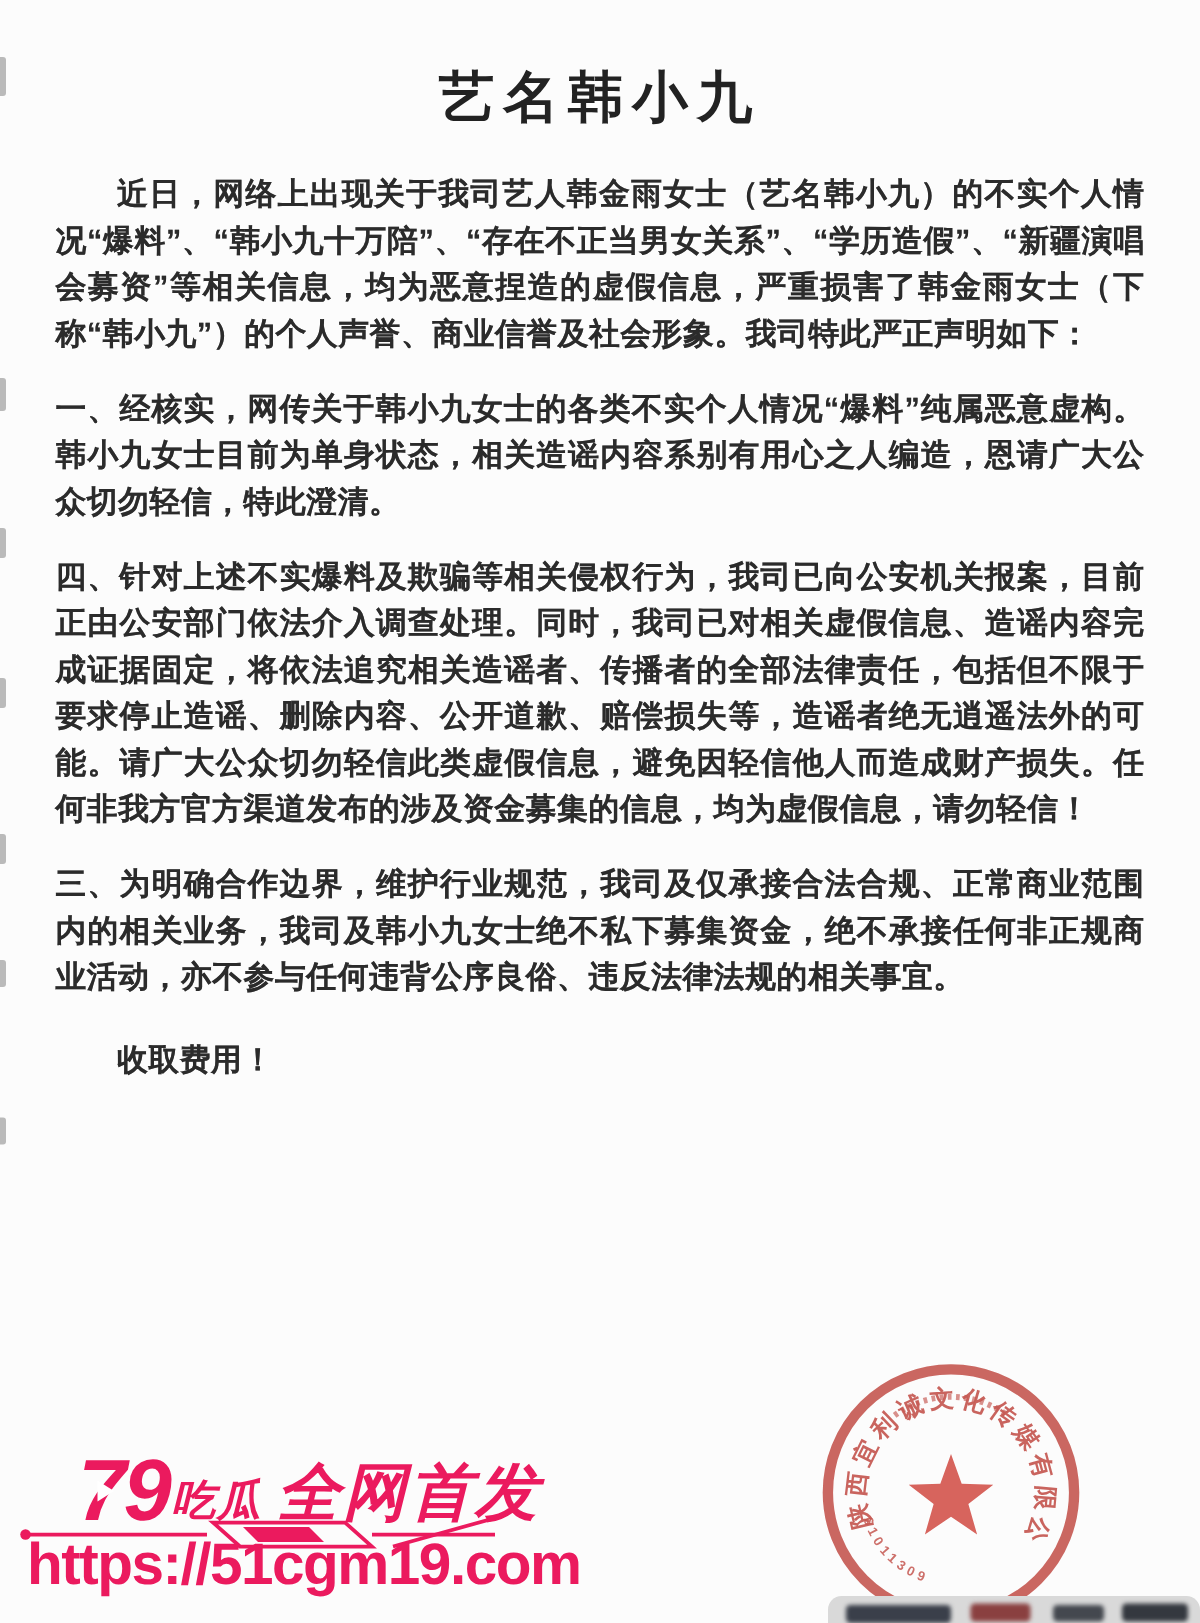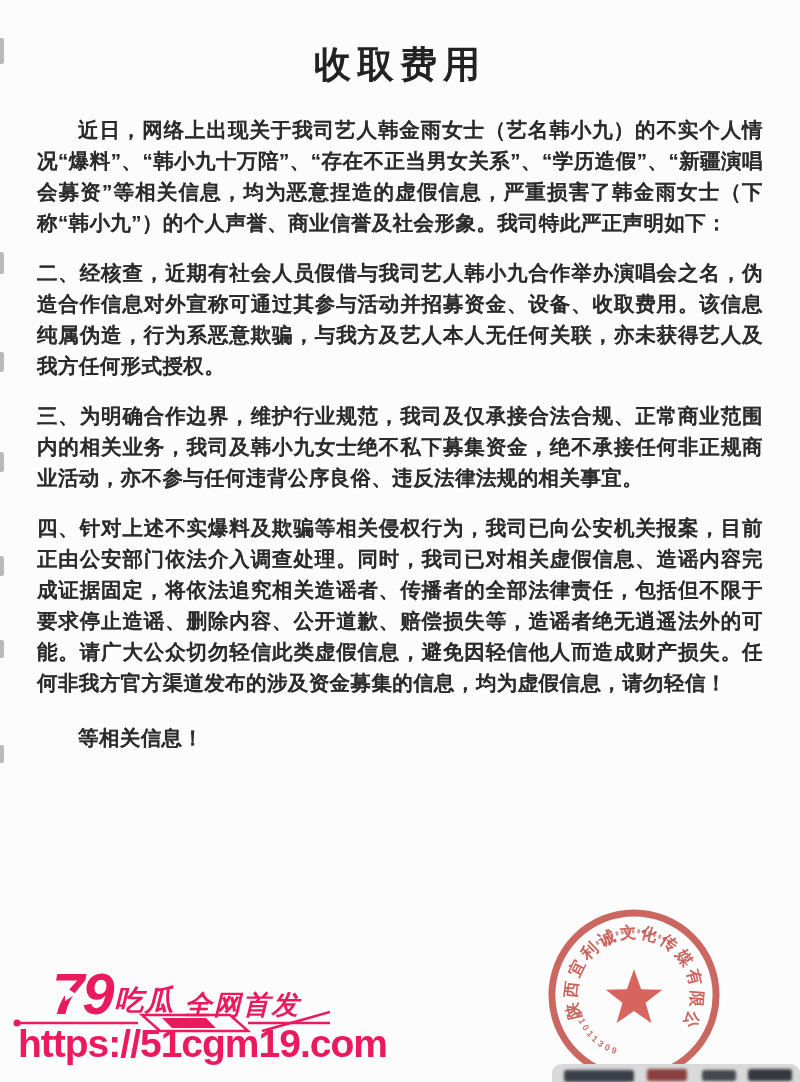--- a/index.html
+++ b/index.html
@@ -85,21 +85,21 @@
   }
   .wm-chiqua{
     font-size:29px;
     display:inline-block;
     vertical-align:bottom;
     margin-left:2px;
     padding-bottom:6px;
     letter-spacing:1px;
   }
   .wm-tagline{
-    font-size:27px;
+    font-size:42px;
     display:inline-block;
     vertical-align:bottom;
     margin-left:10px;
     padding-bottom:4px;
     letter-spacing:2px;
   }
   .wm-circuit{position:absolute;left:0;top:58px;}
   .wm-url{
     position:absolute;left:8px;top:70px;
     font-size:39px;
@@ -126,27 +126,27 @@
   .edge-mark{
     position:absolute;left:0;width:4px;background:#6a6a6a;opacity:.45;
     border-radius:0 2px 2px 0;
   }
 </style>
 </head>
 <body>
 
 <div class="page">
 
-  <h1 class="doc-title">收取费用</h1>
+  <h1 class="doc-title">艺名韩小九</h1>
 
   <p class="para indent">近日，网络上出现关于我司艺人韩金雨女士（艺名韩小九）的不实个人情况“爆料”、“韩小九十万陪”、“存在不正当男女关系”、“学历造假”、“新疆演唱会募资”等相关信息，均为恶意捏造的虚假信息，严重损害了韩金雨女士（下称“韩小九”）的个人声誉、商业信誉及社会形象。我司特此严正声明如下：</p>
-  <p class="para">二、经核查，近期有社会人员假借与我司艺人韩小九合作举办演唱会之名，伪造合作信息对外宣称可通过其参与活动并招募资金、设备、收取费用。该信息纯属伪造，行为系恶意欺骗，与我方及艺人本人无任何关联，亦未获得艺人及我方任何形式授权。</p>
+  <p class="para">一、经核实，网传关于韩小九女士的各类不实个人情况“爆料”纯属恶意虚构。韩小九女士目前为单身状态，相关造谣内容系别有用心之人编造，恩请广大公众切勿轻信，特此澄清。</p>
+  <p class="para">四、针对上述不实爆料及欺骗等相关侵权行为，我司已向公安机关报案，目前正由公安部门依法介入调查处理。同时，我司已对相关虚假信息、造谣内容完成证据固定，将依法追究相关造谣者、传播者的全部法律责任，包括但不限于要求停止造谣、删除内容、公开道歉、赔偿损失等，造谣者绝无逍遥法外的可能。请广大公众切勿轻信此类虚假信息，避免因轻信他人而造成财产损失。任何非我方官方渠道发布的涉及资金募集的信息，均为虚假信息，请勿轻信！</p>
   <p class="para">三、为明确合作边界，维护行业规范，我司及仅承接合法合规、正常商业范围内的相关业务，我司及韩小九女士绝不私下募集资金，绝不承接任何非正规商业活动，亦不参与任何违背公序良俗、违反法律法规的相关事宜。</p>
-  <p class="para">四、针对上述不实爆料及欺骗等相关侵权行为，我司已向公安机关报案，目前正由公安部门依法介入调查处理。同时，我司已对相关虚假信息、造谣内容完成证据固定，将依法追究相关造谣者、传播者的全部法律责任，包括但不限于要求停止造谣、删除内容、公开道歉、赔偿损失等，造谣者绝无逍遥法外的可能。请广大公众切勿轻信此类虚假信息，避免因轻信他人而造成财产损失。任何非我方官方渠道发布的涉及资金募集的信息，均为虚假信息，请勿轻信！</p>
-  <p class="para indent closing">等相关信息！</p>
+  <p class="para indent closing">收取费用！</p>
 
 </div>
 
 <svg class="seal" viewBox="0 0 180 192" xmlns="http://www.w3.org/2000/svg">
   <circle cx="90" cy="96" r="83" fill="none" stroke="#c04039" stroke-width="7" opacity="0.9"></circle>
 
   <path d="M 52 44 A 64 64 0 0 1 128 44" fill="none" stroke="#c04039" stroke-width="4" stroke-dasharray="2.5 3" opacity="0.65"></path>
 
   <defs>
     <path id="ringPath" d="M 37.4 120.5 A 58 58 0 1 1 142.6 120.5"></path>

